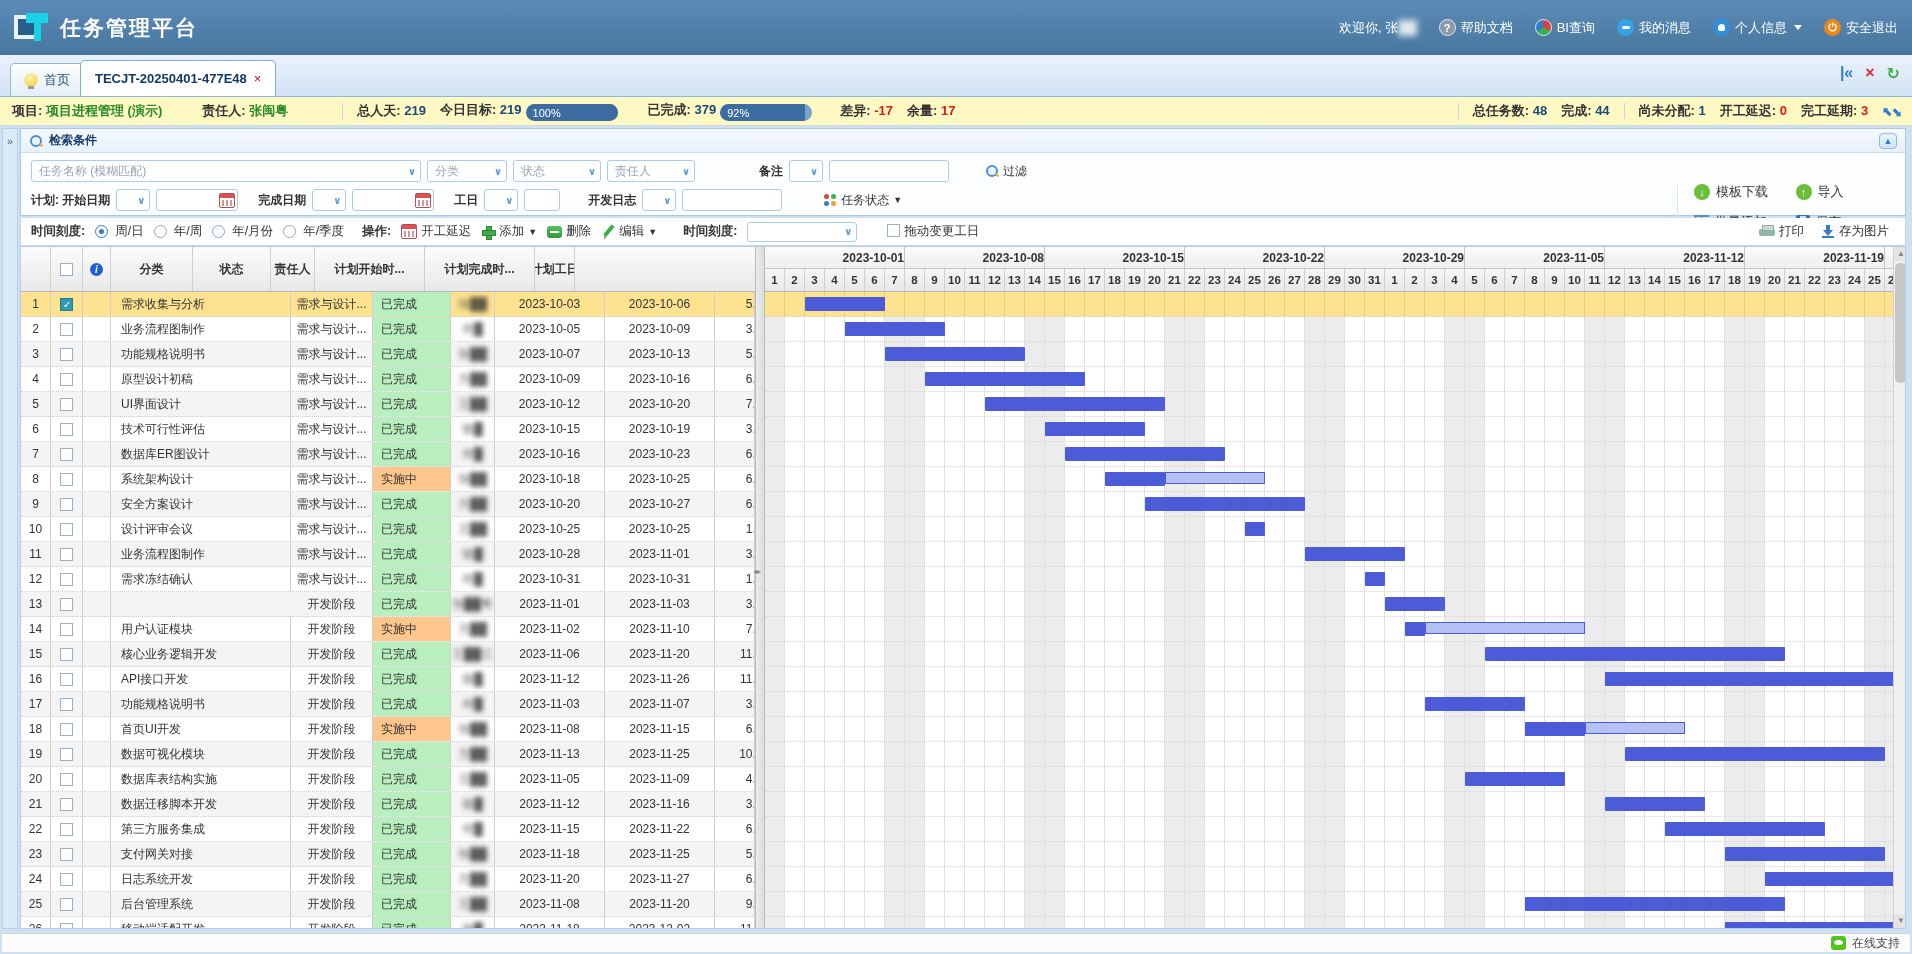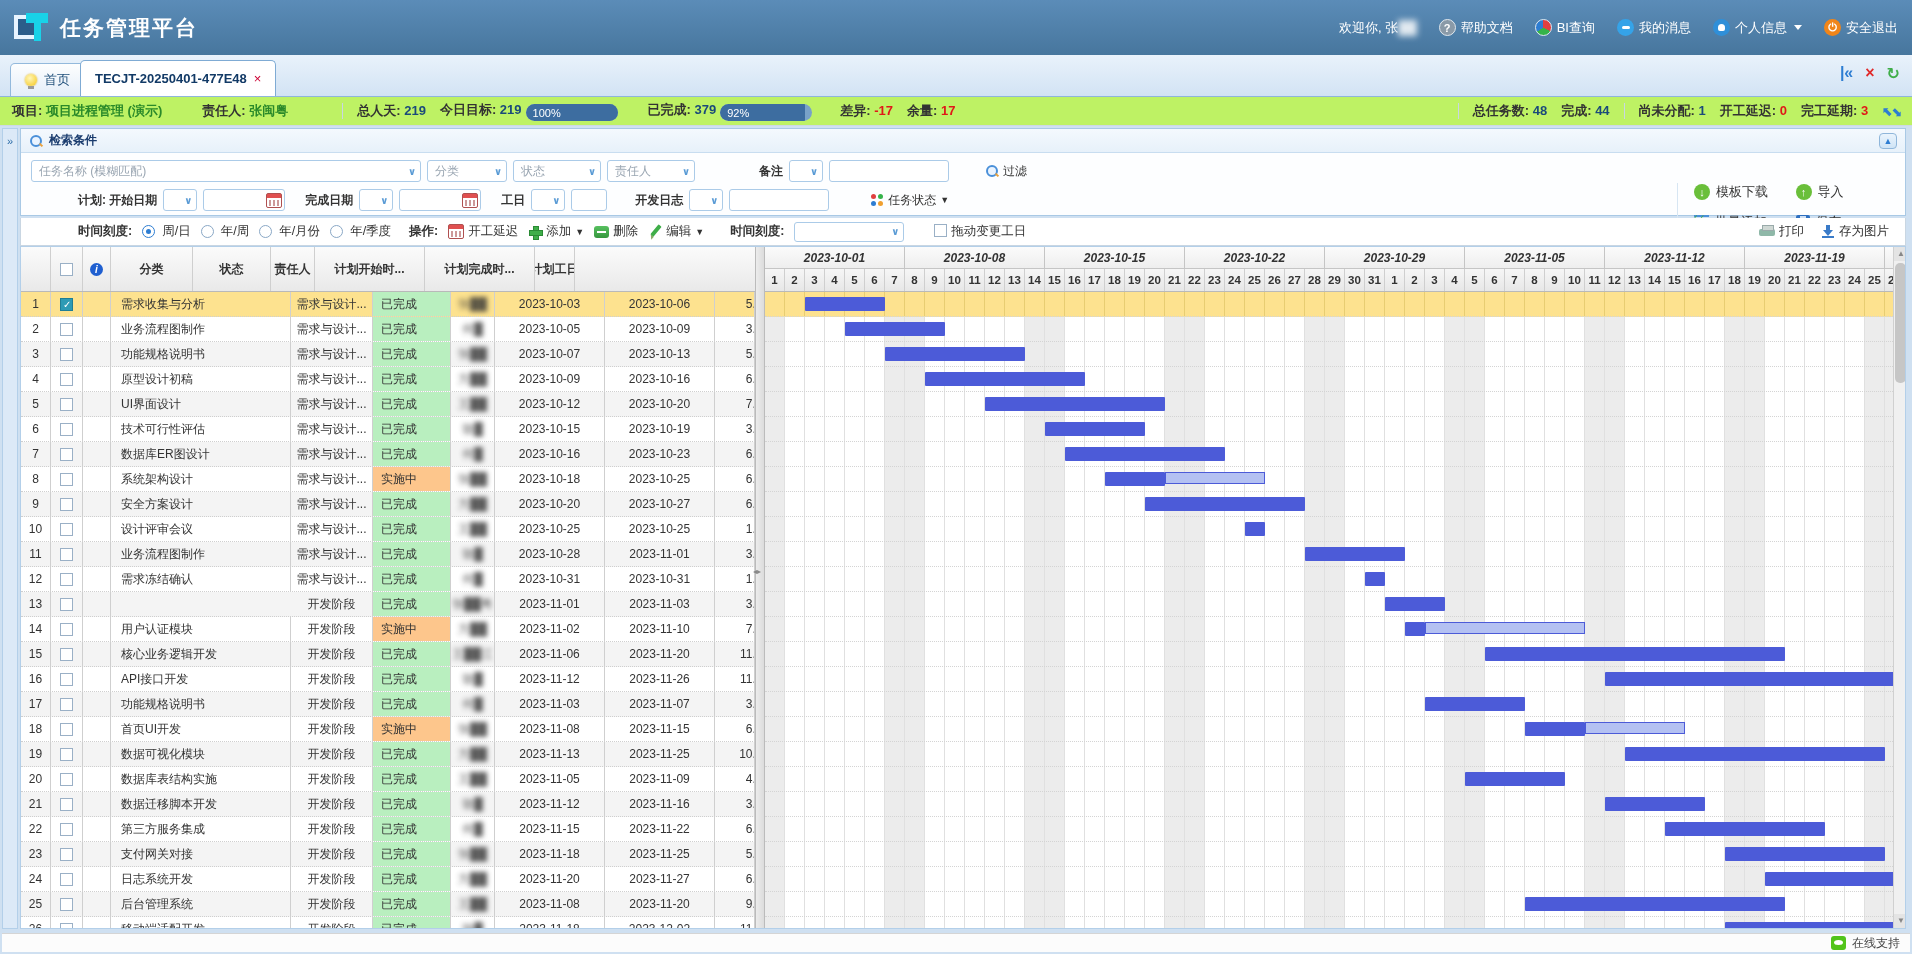--- a/index.html
+++ b/index.html
@@ -33,21 +33,21 @@
   .tab { position:absolute; bottom:0; height:33px; border:1px solid #93b9dc; border-bottom:none; border-radius:5px 5px 0 0; display:flex; align-items:center; padding:0 14px; gap:7px; font-size:13px; }
   .tab-home { left:10px; background:linear-gradient(#fdfefe,#e4eef9); color:#23527c; }
   .tab-active { left:80px; background:#fff; color:#123a66; font-weight:bold; border-color:#7fabd4; height:36px; }
   .bulb { width:12px; height:12px; background:radial-gradient(circle at 40% 35%, #fff6b8, #f5c618); border-radius:50%; position:relative; box-shadow:0 0 2px #e0a800; }
   .bulb::after { content:""; position:absolute; left:3px; bottom:-3px; width:6px; height:3px; background:#9a9a9a; }
   .tab-close { color:#c03; font-weight:normal; font-size:13px; cursor:pointer; }
   .tabbar-actions { position:absolute; right:12px; top:9px; display:flex; gap:12px; font-size:16px; font-weight:bold; }
   .act-first { color:#2d7dd2; } .act-x { color:#e02a2a; } .act-refresh { color:#3fae49; }
 
   
-  .info-bar { left:0; top:97px; width:1912px; height:29px; background:#bef264; border-bottom:1px solid #cdd9e4; display:flex; align-items:center; padding:0 12px; gap:14px; font-size:13px; font-weight:bold; white-space:nowrap; }
+  .info-bar { left:0; top:97px; width:1912px; height:29px; background:#fef9c3; border-bottom:1px solid #cdd9e4; display:flex; align-items:center; padding:0 12px; gap:14px; font-size:13px; font-weight:bold; white-space:nowrap; }
   .info-bar .lbl { color:#333; }
   .info-bar .green { color:#2a8a2a; }
   .info-bar .navy { color:#1a4a7a; }
   .info-bar .red { color:#e01818; }
   .vsep { width:1px; height:16px; background:#c9d6e2; }
   .pill { display:inline-flex; align-items:center; width:92px; height:17px; border-radius:9px; background:#79a2c8; overflow:hidden; position:relative; vertical-align:-3px; margin-left:4px;}
   .pill .fill { position:absolute; left:0; top:0; bottom:0; background:#3d6da0; border-radius:9px 0 0 9px; }
   .pill .ptxt { position:relative; color:#fff; font-size:11px; font-weight:normal; padding-left:7px; }
   .spacer { flex:1; }
   .expand-ic { color:#2d7dd2; font-size:13px; font-weight:bold; letter-spacing:-2px; cursor:pointer; }
@@ -58,21 +58,21 @@
   
   .search-panel { left:20px; top:128px; width:1886px; height:88px; background:#fdfeff; border:1px solid #a9c9e5; }
   .sp-header { height:24px; background:linear-gradient(#f4f9fe,#e7f1fa); border-bottom:1px solid #c8ddf0; display:flex; align-items:center; padding:0 8px; gap:6px; color:#1a3c6e; font-weight:bold; font-size:12px; }
   .collapse-btn { margin-left:auto; width:18px; height:16px; border:1px solid #8fb6da; border-radius:4px; background:linear-gradient(#eaf4fd,#cfe4f6); color:#2d7dd2; font-size:9px; text-align:center; line-height:15px; cursor:pointer; }
   .sp-body { position:relative; height:62px; }
   .sp-row { position:absolute; left:10px; display:flex; align-items:center; gap:6px; }
   .sp-row1 { top:7px; } .sp-row2 { top:36px; }
   .sel { height:22px; border:1px solid #abcbe8; border-radius:3px; background:#fff; display:flex; align-items:center; padding:0 4px 0 7px; color:#9aa6b2; }
   .sel .chev { margin-left:auto; color:#5a9bd5; font-size:10px; font-weight:bold; }
   .inp { height:22px; border:1px solid #abcbe8; border-radius:3px; background:#fff; }
-  .lblt { color:#333; font-weight:bold;margin-left:47px; }
+  .lblt { color:#333; font-weight:bold; }
   .cal-ic { width:16px; height:15px; border:1px solid #b05050; border-radius:2px; background:linear-gradient(#e05050 0 4px, #fff 4px); position:relative; }
   .cal-ic::after { content:""; position:absolute; left:2px; top:6px; width:10px; height:6px; background:repeating-linear-gradient(90deg,#c99 0 2px,transparent 2px 4px); }
   .mag { width:14px; height:14px; position:relative; display:inline-block; }
   .mag::before { content:""; position:absolute; left:1px; top:1px; width:8px; height:8px; border:2px solid #4a90d9; border-radius:50%; background:#eaf4ff;}
   .mag::after { content:""; position:absolute; left:10px; top:10px; width:4px; height:2px; background:#e8a13c; transform:rotate(45deg); }
   .dots4 { width:13px; height:13px; display:grid; grid-template-columns:6px 6px; gap:1px; }
   .dots4 i { width:5px; height:5px; border-radius:50%; }
   .dots4 i:nth-child(1){background:#e04040;} .dots4 i:nth-child(2){background:#35b34a;} .dots4 i:nth-child(3){background:#2d7dd2;} .dots4 i:nth-child(4){background:#f0a030;}
   .sp-actions { position:absolute; right:8px; top:30px; width:220px; display:grid; grid-template-columns:1fr 1fr; row-gap:12px; font-size:13px; border-left:1px solid #d7e6f3; padding-left:16px; }
   .sp-link { display:flex; align-items:center; gap:6px; cursor:pointer; color:#333; }
@@ -123,21 +123,21 @@
   .td-status { justify-content:flex-start; padding-left:8px; }
   .owner-blur { filter:blur(2.5px); opacity:.8; }
   .cbx { width:13px; height:13px; border:1px solid #9ab0c6; background:#fff; }
   .cbx.on { background:#2e9bb5; border-color:#1f7e96; position:relative; }
   .cbx.on::after { content:"✓"; color:#fff; font-size:10px; position:absolute; left:2px; top:0px; }
   .info-ic { width:13px; height:13px; border-radius:50%; background:#1f5fd0; color:#fff; font-size:10px; font-weight:bold; font-style:italic; text-align:center; line-height:13px; }
   .splitter { width:10px; flex:none; background:linear-gradient(90deg,#ececec,#dcdcdc); border-left:1px solid #bbb; border-right:1px solid #bbb; position:relative; }
   .splitter::after { content:"◂▸"; position:absolute; top:320px; left:-3px; font-size:8px; color:#888; }
   .gantt-pane { width:1128px; flex:none; overflow:hidden; position:relative; }
   .g-week-row { display:flex; height:22px; background:linear-gradient(#fbfbfb,#eee); border-bottom:1px solid #c5c5c5; font-weight:bold; }
-  .g-week { border-right:1px solid #c5c5c5; text-align:center; line-height:22px; overflow:hidden; flex:none; font-size:12px;font-style:italic; }
+  .g-week { border-right:1px solid #c5c5c5; text-align:right; line-height:22px; overflow:hidden; flex:none; font-size:12px; }
   .g-day-row { display:flex; height:23px; background:linear-gradient(#f6f6f6,#e7e7e7); border-bottom:1px solid #b9b9b9; font-weight:bold; }
   .g-day { width:20px; flex:none; border-right:1px solid #cfcfcf; text-align:center; line-height:22px; font-size:11.5px; }
   .g-body-row { position:relative; height:25px; border-bottom:1px dotted #d4d4d4;
      background-image:repeating-linear-gradient(90deg, transparent 0 19px, #e0e0e0 19px 20px),
                       repeating-linear-gradient(90deg, #ececec 0 20px, #ffffff 20px 120px, #ececec 120px 140px); }
   .g-body-row.sel-row { background-image:repeating-linear-gradient(90deg, transparent 0 19px, #e8cd72 19px 20px),
                       repeating-linear-gradient(90deg, #fde28f 0 140px); }
   .gbar { position:absolute; top:5px; height:14px; background:#4c5bd8; border-radius:1px; }
   .gbar-light { position:absolute; top:5px; height:12px; background:#b4c1f2; border:1px solid #4c5bd8; }
   .vscroll { width:14px; flex:none; background:#f0f0f0; border-left:1px solid #d0d0d0; position:relative; }

